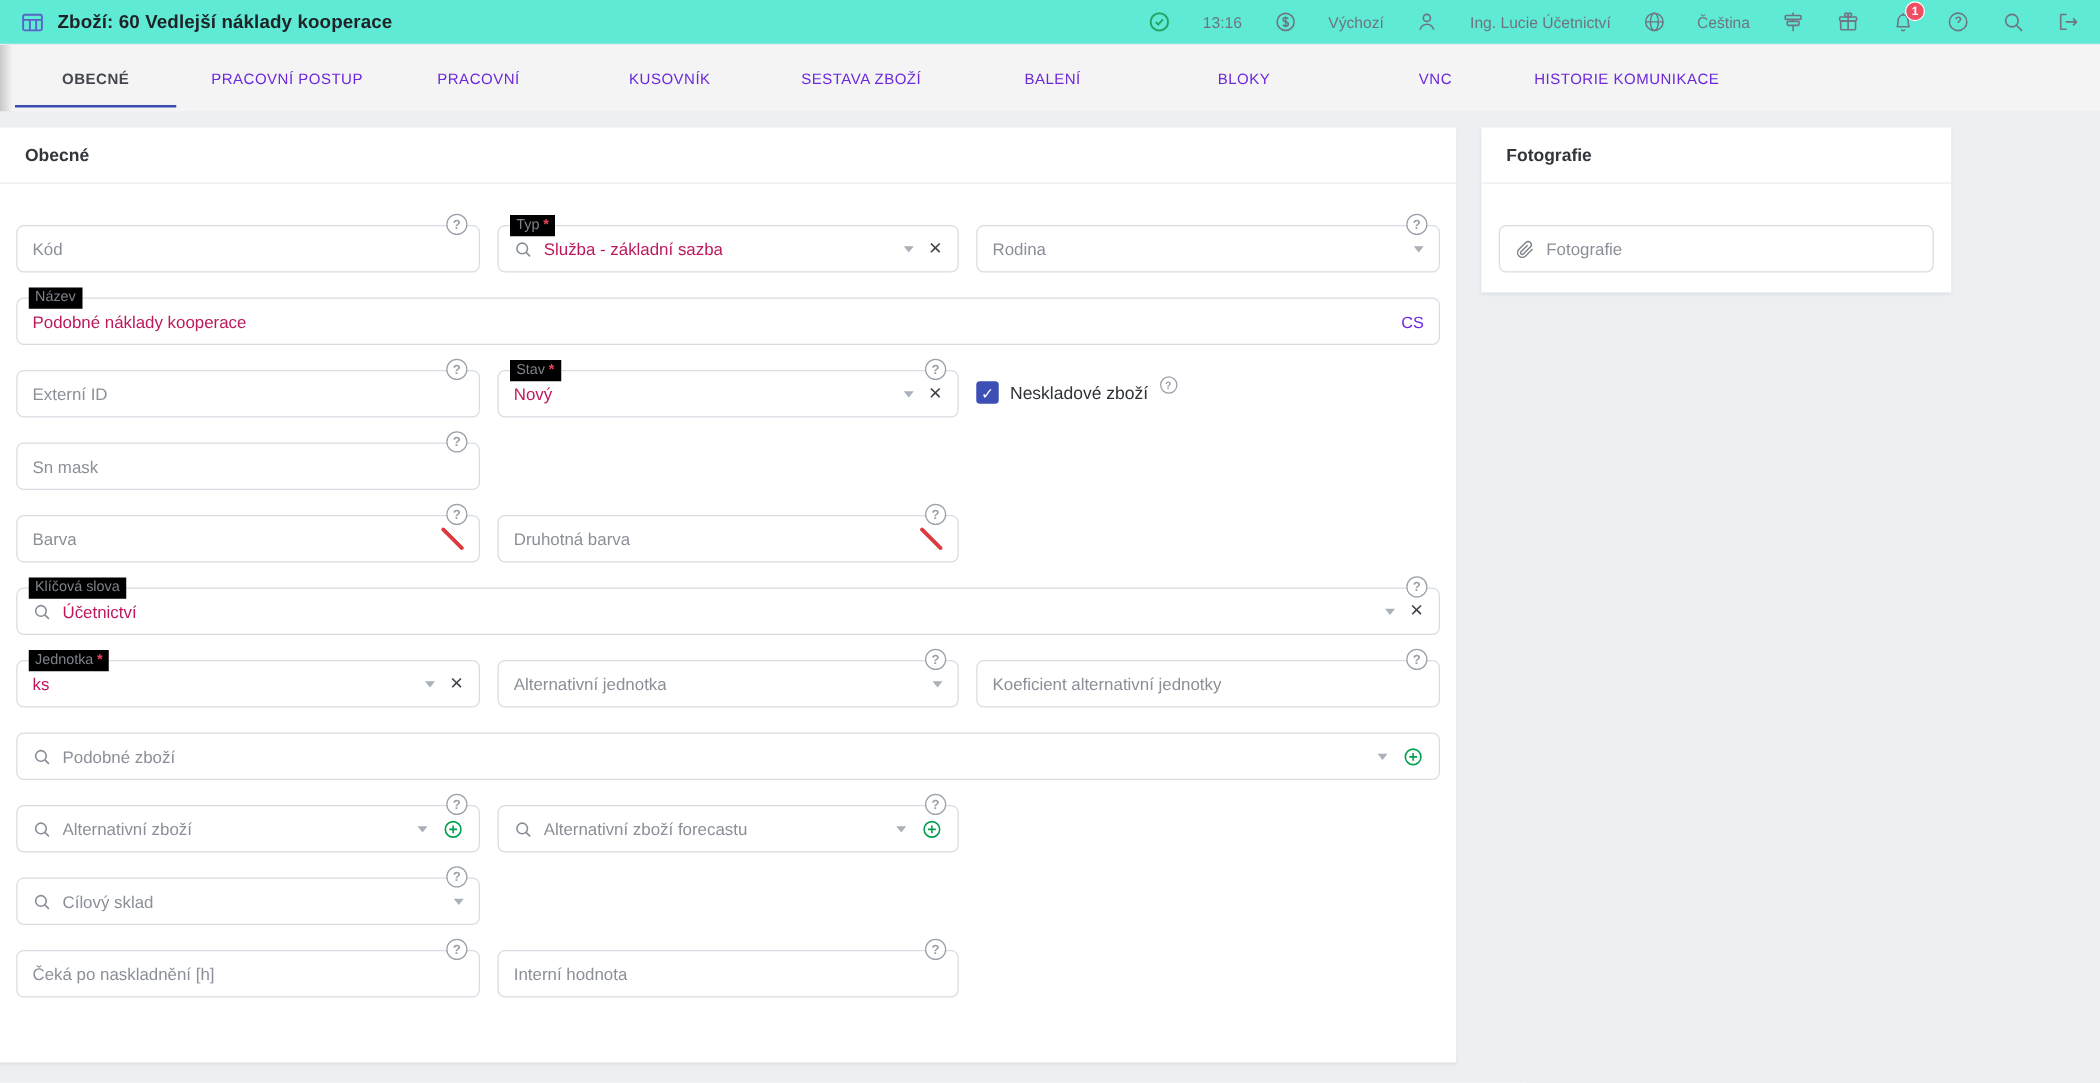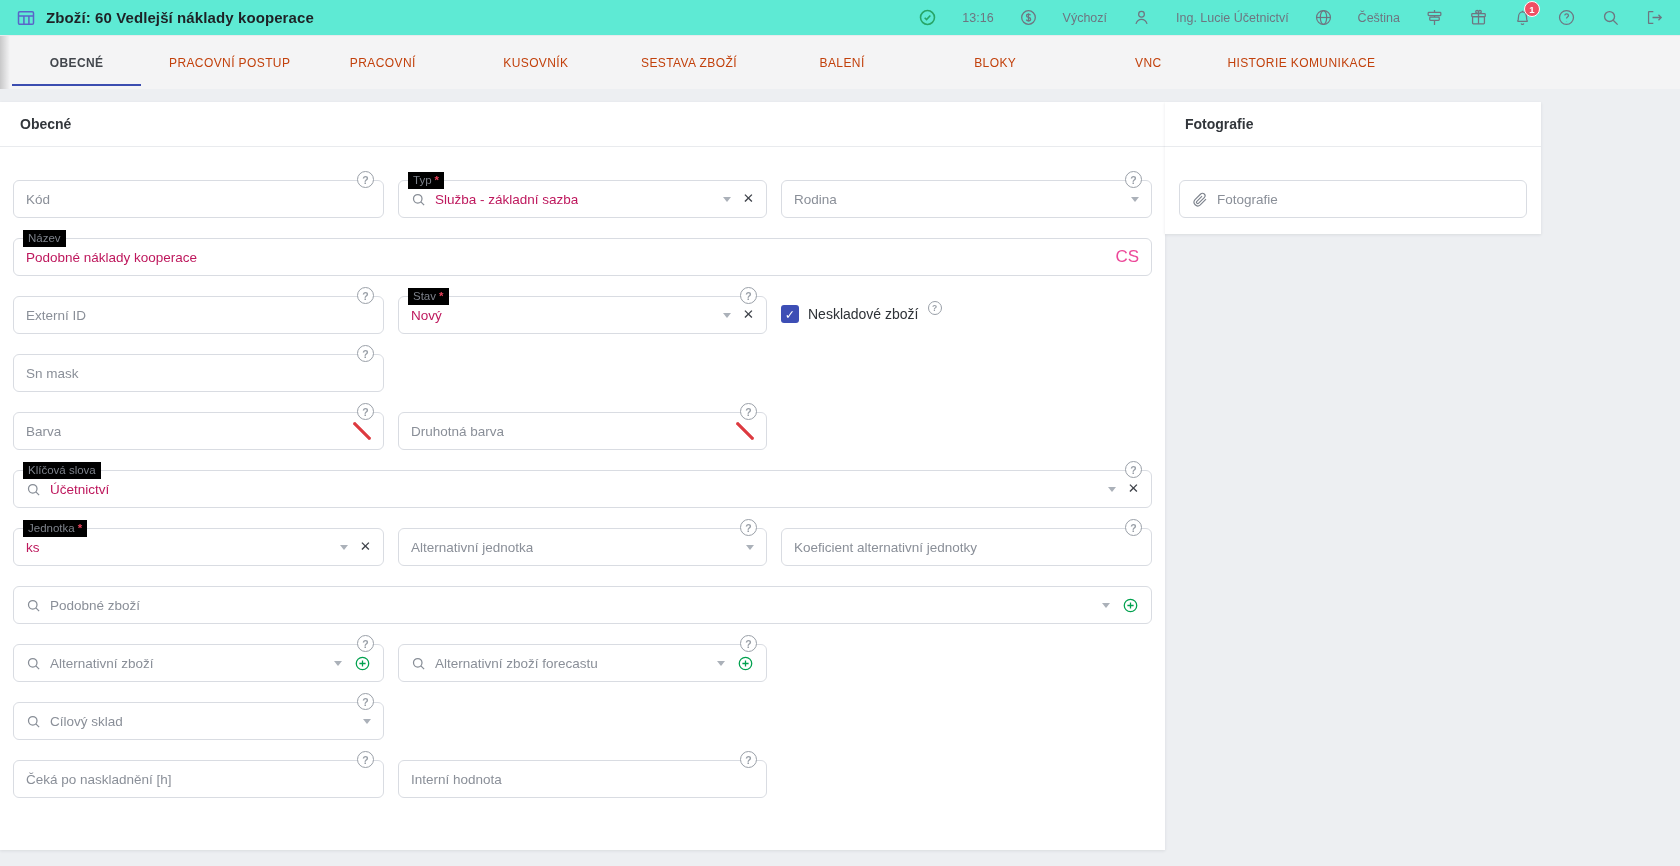--- a/index.html
+++ b/index.html
@@ -17,50 +17,50 @@
   .badge{position:absolute;top:-7px;right:-8px;min-width:16px;height:16px;padding:0 3px;
     border-radius:9px;background:#f04f63;border:1.5px solid #fff;color:#fff;font-size:9.5px;
     font-weight:700;display:flex;align-items:center;justify-content:center}
 
   
   .tabbar{height:53px;background:#f4f4f5;position:relative;z-index:2}
   .tabbar::before{content:"";position:absolute;left:0;top:0;bottom:0;width:10px;
     background:linear-gradient(to right,rgba(0,0,0,.18),rgba(0,0,0,0))}
   .tabs{width:1378px;height:100%;display:flex}
   .tab{flex:1;display:flex;align-items:center;justify-content:center;font-size:12px;
-    letter-spacing:.4px;color:#c2410c;cursor:pointer;position:relative;white-space:nowrap}
+    letter-spacing:.4px;color:#6d28d9;cursor:pointer;position:relative;white-space:nowrap}
   .tab.active{color:#43474d;font-weight:700}
   .tab.active::after{content:"";position:absolute;left:12px;right:12px;bottom:3px;height:2px;background:#3b4db0}
 
   
   .content{display:flex;align-items:flex-start;padding-top:13px;height:777px}
   .panel{background:#fff;box-shadow:0 1px 3px rgba(40,50,60,.10)}
   .main-panel{width:1165px;height:748px}
-  .side-panel{width:376px;padding-bottom:16px}
+  .side-panel{width:376px;margin-left:20px;padding-bottom:16px}
   .panel-head{height:45px;display:flex;align-items:center;padding:0 20px;font-size:14px;
     font-weight:700;color:#32363b;border-bottom:1px solid #e9ebee}
 
   .form{padding:33px 13px 0}
   .frow{display:flex;gap:14px;margin-bottom:20px}
   .field{position:relative;height:38px;border:1px solid #d9dce2;border-radius:6px;background:#fff;
     display:flex;align-items:center;padding:0 12px;gap:9px;cursor:text}
   .w-a{width:371px}.w-b{width:369px}.w-c{width:371px}.w-full{flex:1}
   .ph{color:#8a8f98;font-size:13.5px;white-space:nowrap;overflow:hidden}
   .val{color:#be185d;font-size:13.5px;white-space:nowrap;overflow:hidden}
   .flabel{position:absolute;top:-9px;left:9px;background:#000000;padding:0 5px;font-size:11.5px;
     color:#7d828b;display:flex;gap:3px;line-height:17px}
   .req{color:#e8425b;font-weight:700}
   .help{position:absolute;top:-10px;right:9px;width:17px;height:17px;border-radius:50%;
     background:#fff;border:1.5px solid #9aa0a8;color:#9aa0a8;font-size:10.5px;font-weight:700;
     display:flex;align-items:center;justify-content:center;cursor:pointer}
   .tail{margin-left:auto;display:flex;align-items:center;gap:12px;flex:none}
   .caret{width:0;height:0;border-left:4.5px solid transparent;border-right:4.5px solid transparent;
     border-top:5.5px solid #abb1b9;cursor:pointer}
   .clear{color:#3f434a;font-size:13.5px;font-weight:700;line-height:1;cursor:pointer}
-  .suffix{color:#ec4899;font-size:17px;font-weight:500}
+  .suffix{color:#6d28d9;font-size:13px;font-weight:500}
   .swatch-none{width:18px;height:18px;border-radius:2px;flex:none;cursor:pointer;
     background:linear-gradient(45deg,transparent 43%,#dd3a40 45%,#dd3a40 55%,transparent 57%)}
 
   .cb-area{display:flex;align-items:flex-start;gap:9px;padding-top:9px;cursor:pointer}
   .checkbox{width:18px;height:18px;border-radius:3px;background:#3d4eb5;color:#fff;font-size:12.5px;
     font-weight:700;display:flex;align-items:center;justify-content:center;flex:none}
   .cb-label{font-size:14px;color:#2e3237;line-height:18px}
   .cb-help{width:14px;height:14px;border-radius:50%;border:1.3px solid #9aa0a8;color:#9aa0a8;
     font-size:8.5px;font-weight:700;display:flex;align-items:center;justify-content:center;
     margin-top:-4px;cursor:pointer}

